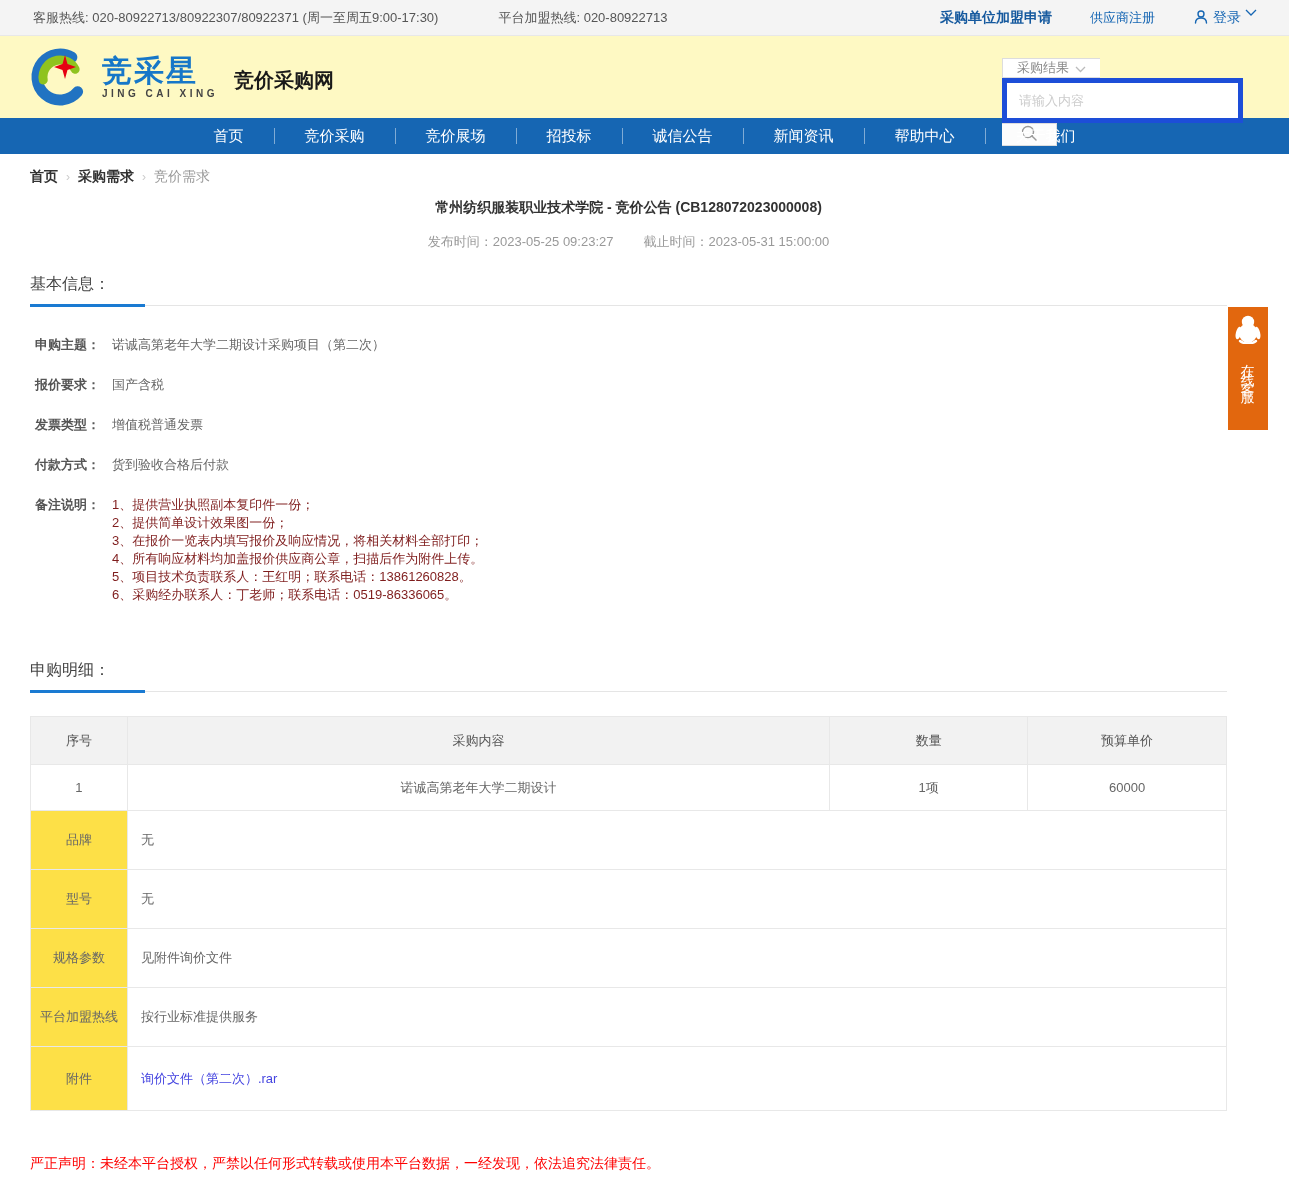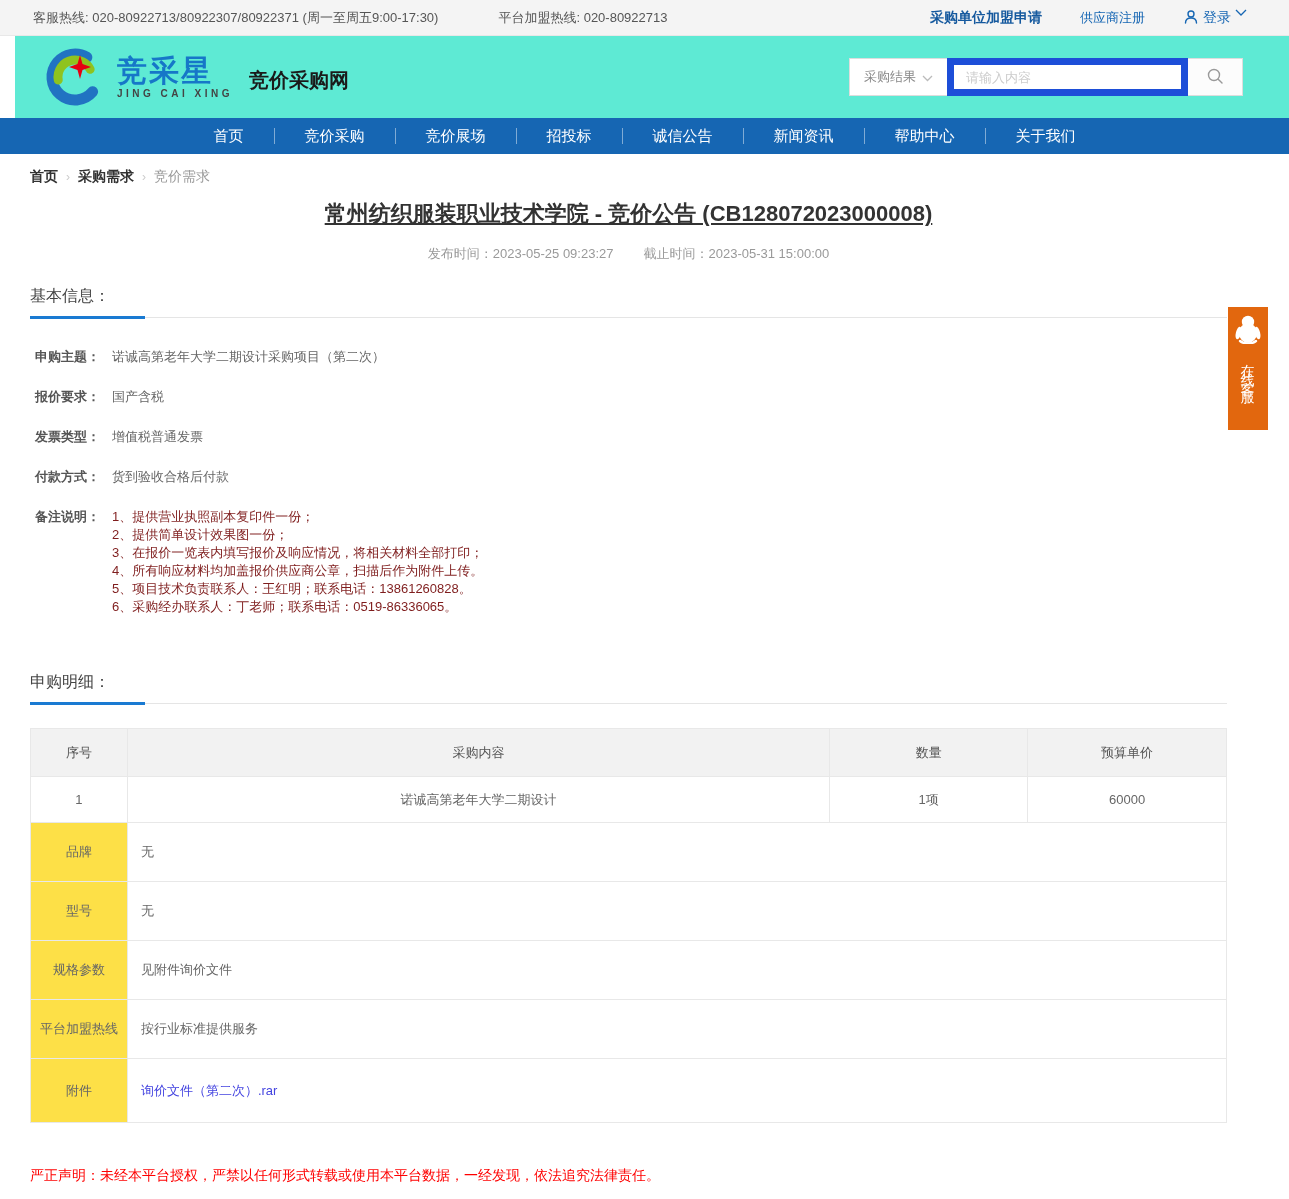--- a/index.html
+++ b/index.html
@@ -6,58 +6,58 @@
   html,body { background:#fff; }
   body {
     width:1289px; min-height:1199px; position:relative;
     font-family:"Liberation Sans","DejaVu Sans",sans-serif;
     color:#555;
   }
   a { text-decoration:none; cursor:pointer; }
 
   
   .topbar { height:36px; background:#f4f4f4; border-bottom:1px solid #e8e8e8; font-size:13px; color:#555; }
-  .topbar-inner { height:100%; display:flex; align-items:center; justify-content:space-between; padding:0 42px 0 33px; }
+  .topbar-inner { height:100%; display:flex; align-items:center; justify-content:space-between; padding:0 32px 0 33px; }
   .topbar-left { display:flex; gap:60px; }
   .topbar-right { display:flex; align-items:center; gap:38px; }
   .join-link { color:#15599e; font-weight:bold; font-size:14px; }
   .reg-link  { color:#1666b3; font-size:13px; }
   .login-link { color:#1666b3; font-size:14px; display:flex; align-items:flex-start; gap:4px; }
   .login-link svg { display:block; }
 
   
-  .header { height:82px; background:#5eead4;margin-left:15px; }
+  .header { height:82px; background:#fef9c3; }
   .header-inner { height:100%; display:flex; align-items:center; justify-content:space-between; padding:0 46px 0 28px; }
   .brand { display:flex; align-items:center; }
   .logo-svg { display:block; }
   .brand-text { margin-left:10px; }
   .brand-cn { font-size:30px; font-weight:bold; color:#1677c8; letter-spacing:2px; line-height:30px; }
   .brand-en { font-size:10px; font-weight:bold; color:#444; letter-spacing:3.5px; margin-top:2px; }
   .site-name { margin-left:16px; font-size:20px; font-weight:bold; color:#1a1a1a; align-self:center; padding-top:6px; }
 
-  .search { display:flex; align-items:stretch; height:38px; }
+  .search { display:flex; align-items:stretch; height:38px;flex-direction:column; }
   .search-select { width:98px; border:1px solid #ddd; border-right:none; display:flex; align-items:center; justify-content:center; gap:6px; font-size:13px; color:#888; background:#fff; cursor:pointer; }
-  .search-input { width:241px; border:7px solid #1d4ed8; padding:0 12px; font-size:13px; color:#333; outline:none; }
+  .search-input { width:241px; border:5px solid #1d4ed8; padding:10px 12px; font-size:13px; color:#333; outline:none; }
   .search-input::placeholder { color:#ccc; }
   .search-btn { width:55px; border:1px solid #ddd; border-left:none; background:#fcfcfc; display:flex; align-items:center; justify-content:center; cursor:pointer; }
 
   
   .nav { height:36px; background:#1666b3; display:flex; align-items:center; justify-content:center; }
   .nav-item { color:#fff; font-size:15px; line-height:36px; padding:0 30px; cursor:pointer; white-space:nowrap; }
   .nav-sep { width:1px; height:16px; background:rgba(255,255,255,.45); }
 
   
   .content { margin-left:30px; width:1197px; }
 
   .breadcrumb { margin-top:14px; font-size:14px; display:flex; align-items:center; gap:8px; }
   .crumb-strong { color:#333; font-weight:bold; }
   .crumb-last { color:#999; }
   .crumb-sep { color:#ccc; font-size:12px; }
 
-  .notice-title { margin-top:13px; text-align:center; font-size:22px; font-weight:bold; color:#333;text-decoration:underline; }
+  .notice-title { margin-top:13px; text-align:center; font-size:14px; font-weight:bold; color:#333; }
   .notice-dates { margin-top:16px; text-align:center; font-size:13px; color:#999; display:flex; justify-content:center; gap:30px; }
 
   .section-head { margin-top:23px; font-size:16px; color:#444; }
   .section-line { margin-top:9px; position:relative; border-bottom:1px solid #e5e5e5; height:2px; }
   .section-line .blue-bar { position:absolute; left:0; top:0; width:115px; height:3px; background:#1a7ad2; }
 
   .info-grid { margin-top:30px; display:flex; font-size:13px; }
   .info-left { width:585px; }
   .info-right { width:560px; }
   .info-row { display:flex; margin-bottom:22px; line-height:18px; }

